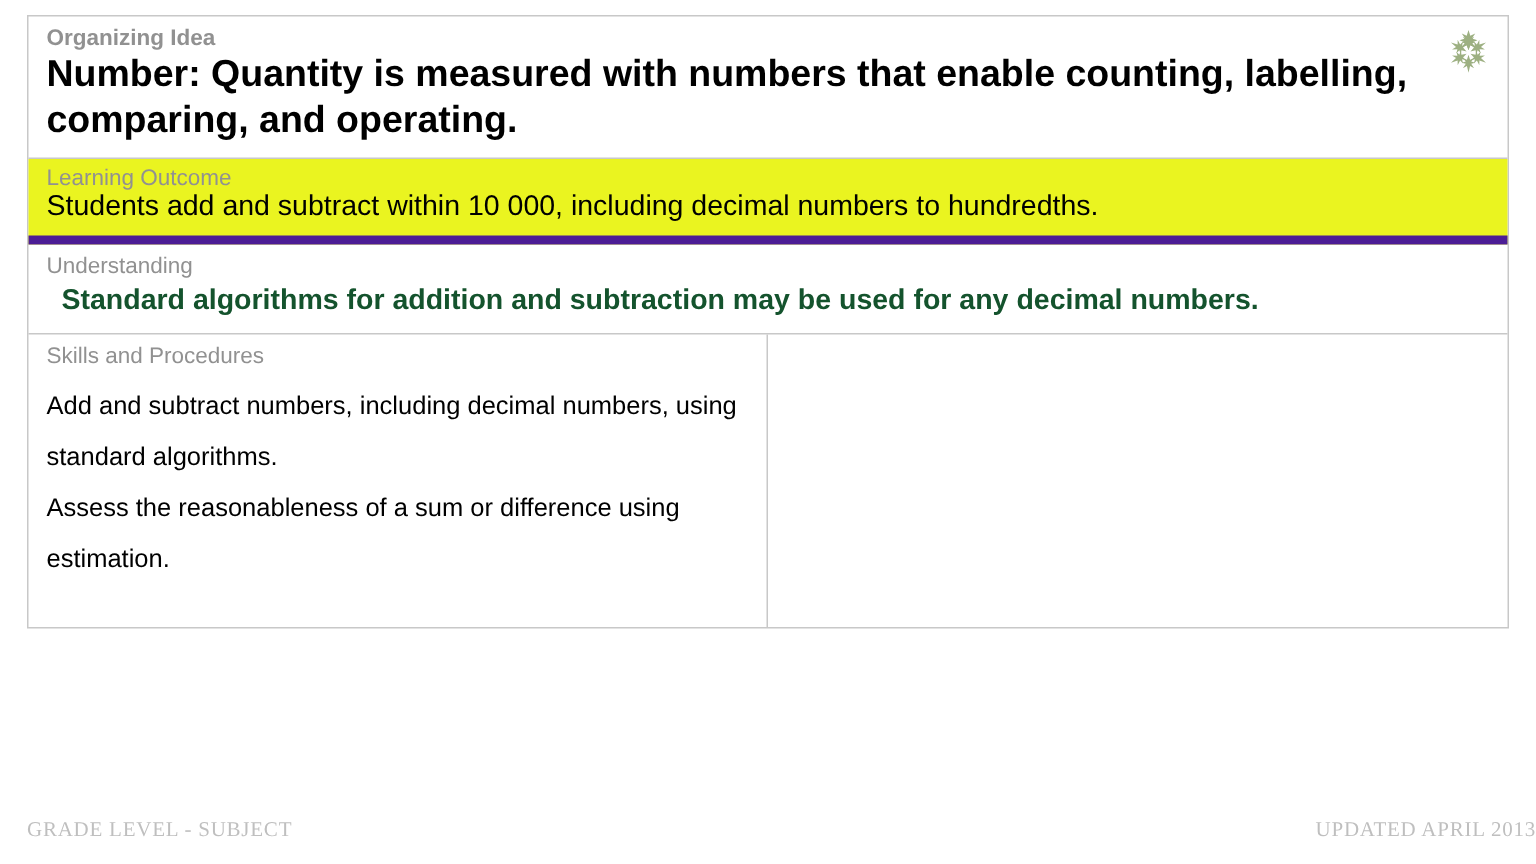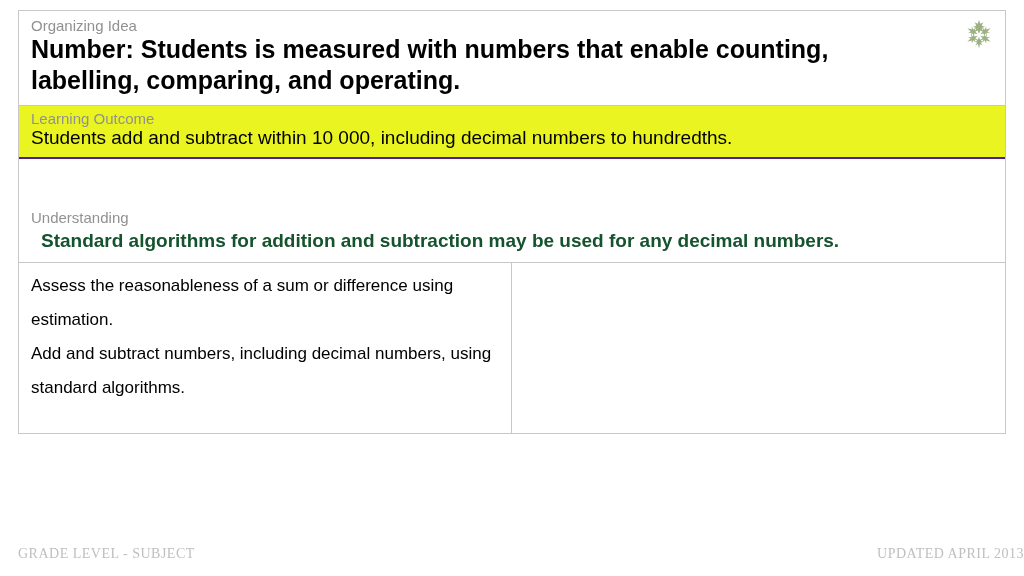--- a/index.html
+++ b/index.html
@@ -16,40 +16,40 @@
       width: 100%;
     }
     .section-organizing {
       border-bottom: 1px solid #c8c8c8;
       padding: 6px 12px 8px 12px;
       position: relative;
     }
     .section-organizing .label {
       color: #919191;
       font-size: 15px;
-      font-weight: 400;
+      font-weight: 700;
     }
     .section-organizing .title {
       color: #000;
       font-size: 25px;
       font-weight: 700;
       line-height: 1.25;
       padding-right: 50px;
     }
     .snowflake-icon {
       position: absolute;
       top: 6px;
       right: 8px;
       width: 36px;
       height: 36px;
       color: #9db082;
     }
     .section-learning {
       background: #eaf420;
-      border-bottom: 2px solid #4c1d95;
+      border-bottom: 6px solid #4c1d95;
       padding: 4px 12px 8px 12px;
     }
     .section-learning .label {
       color: #919191;
       font-size: 15px;
       font-weight: 400;
     }
     .section-learning .text {
       color: #000;
       font-size: 19px;
@@ -57,21 +57,20 @@
     }
     .section-understanding {
       border-bottom: 1px solid #c8c8c8;
       padding: 6px 12px 10px 12px;
     }
     .section-understanding .label {
       color: #919191;
       font-size: 15px;
       font-weight: 400;
       margin-bottom: 4px;
-      margin-top: 44px;
     }
     .section-understanding .text {
       color: #14532d;
       font-size: 19px;
       font-weight: 700;
       padding-left: 10px;
     }
     .section-skills {
       display: flex;
     }
@@ -133,37 +132,38 @@
           <g transform="rotate(240)">
               <path d="M0,-9 L0.7,-6 L2.5,-7 L1.2,-5 L3,-4.5 L1.2,-4 L2.5,-2.5 L0.7,-3.2 L0,-1 L-0.7,-3.2 L-2.5,-2.5 L-1.2,-4 L-3,-4.5 L-1.2,-5 L-2.5,-7 L-0.7,-6 Z"></path>
             </g>
           <g transform="rotate(300)">
               <path d="M0,-9 L0.7,-6 L2.5,-7 L1.2,-5 L3,-4.5 L1.2,-4 L2.5,-2.5 L0.7,-3.2 L0,-1 L-0.7,-3.2 L-2.5,-2.5 L-1.2,-4 L-3,-4.5 L-1.2,-5 L-2.5,-7 L-0.7,-6 Z"></path>
             </g>
         </g>
       </svg>
     </span>
     <div class="label">Organizing Idea</div>
-    <div class="title">Number: Students is measured with numbers that enable counting, labelling, comparing, and operating.</div>
+    <div class="title">Number: Quantity is measured with numbers that enable counting, labelling, comparing, and operating.</div>
   </div>
 
   <div class="section-learning">
     <div class="label">Learning Outcome</div>
     <div class="text">Students add and subtract within 10 000, including decimal numbers to hundredths.</div>
   </div>
 
   <div class="section-understanding">
     <div class="label">Understanding</div>
     <div class="text">Standard algorithms for addition and subtraction may be used for any decimal numbers.</div>
   </div>
 
   <div class="section-skills">
     <div class="skills-left">
+      <div class="label">Skills and Procedures</div>
+      <div class="item">Add and subtract numbers, including decimal numbers, using standard algorithms.</div>
       <div class="item">Assess the reasonableness of a sum or difference using estimation.</div>
-      <div class="item">Add and subtract numbers, including decimal numbers, using standard algorithms.</div>
     </div>
     <div class="skills-right"></div>
   </div>
 
 </div>
 
 <div class="footer">
   <span>GRADE LEVEL - SUBJECT</span>
   <span>UPDATED APRIL 2013</span>
 </div>

